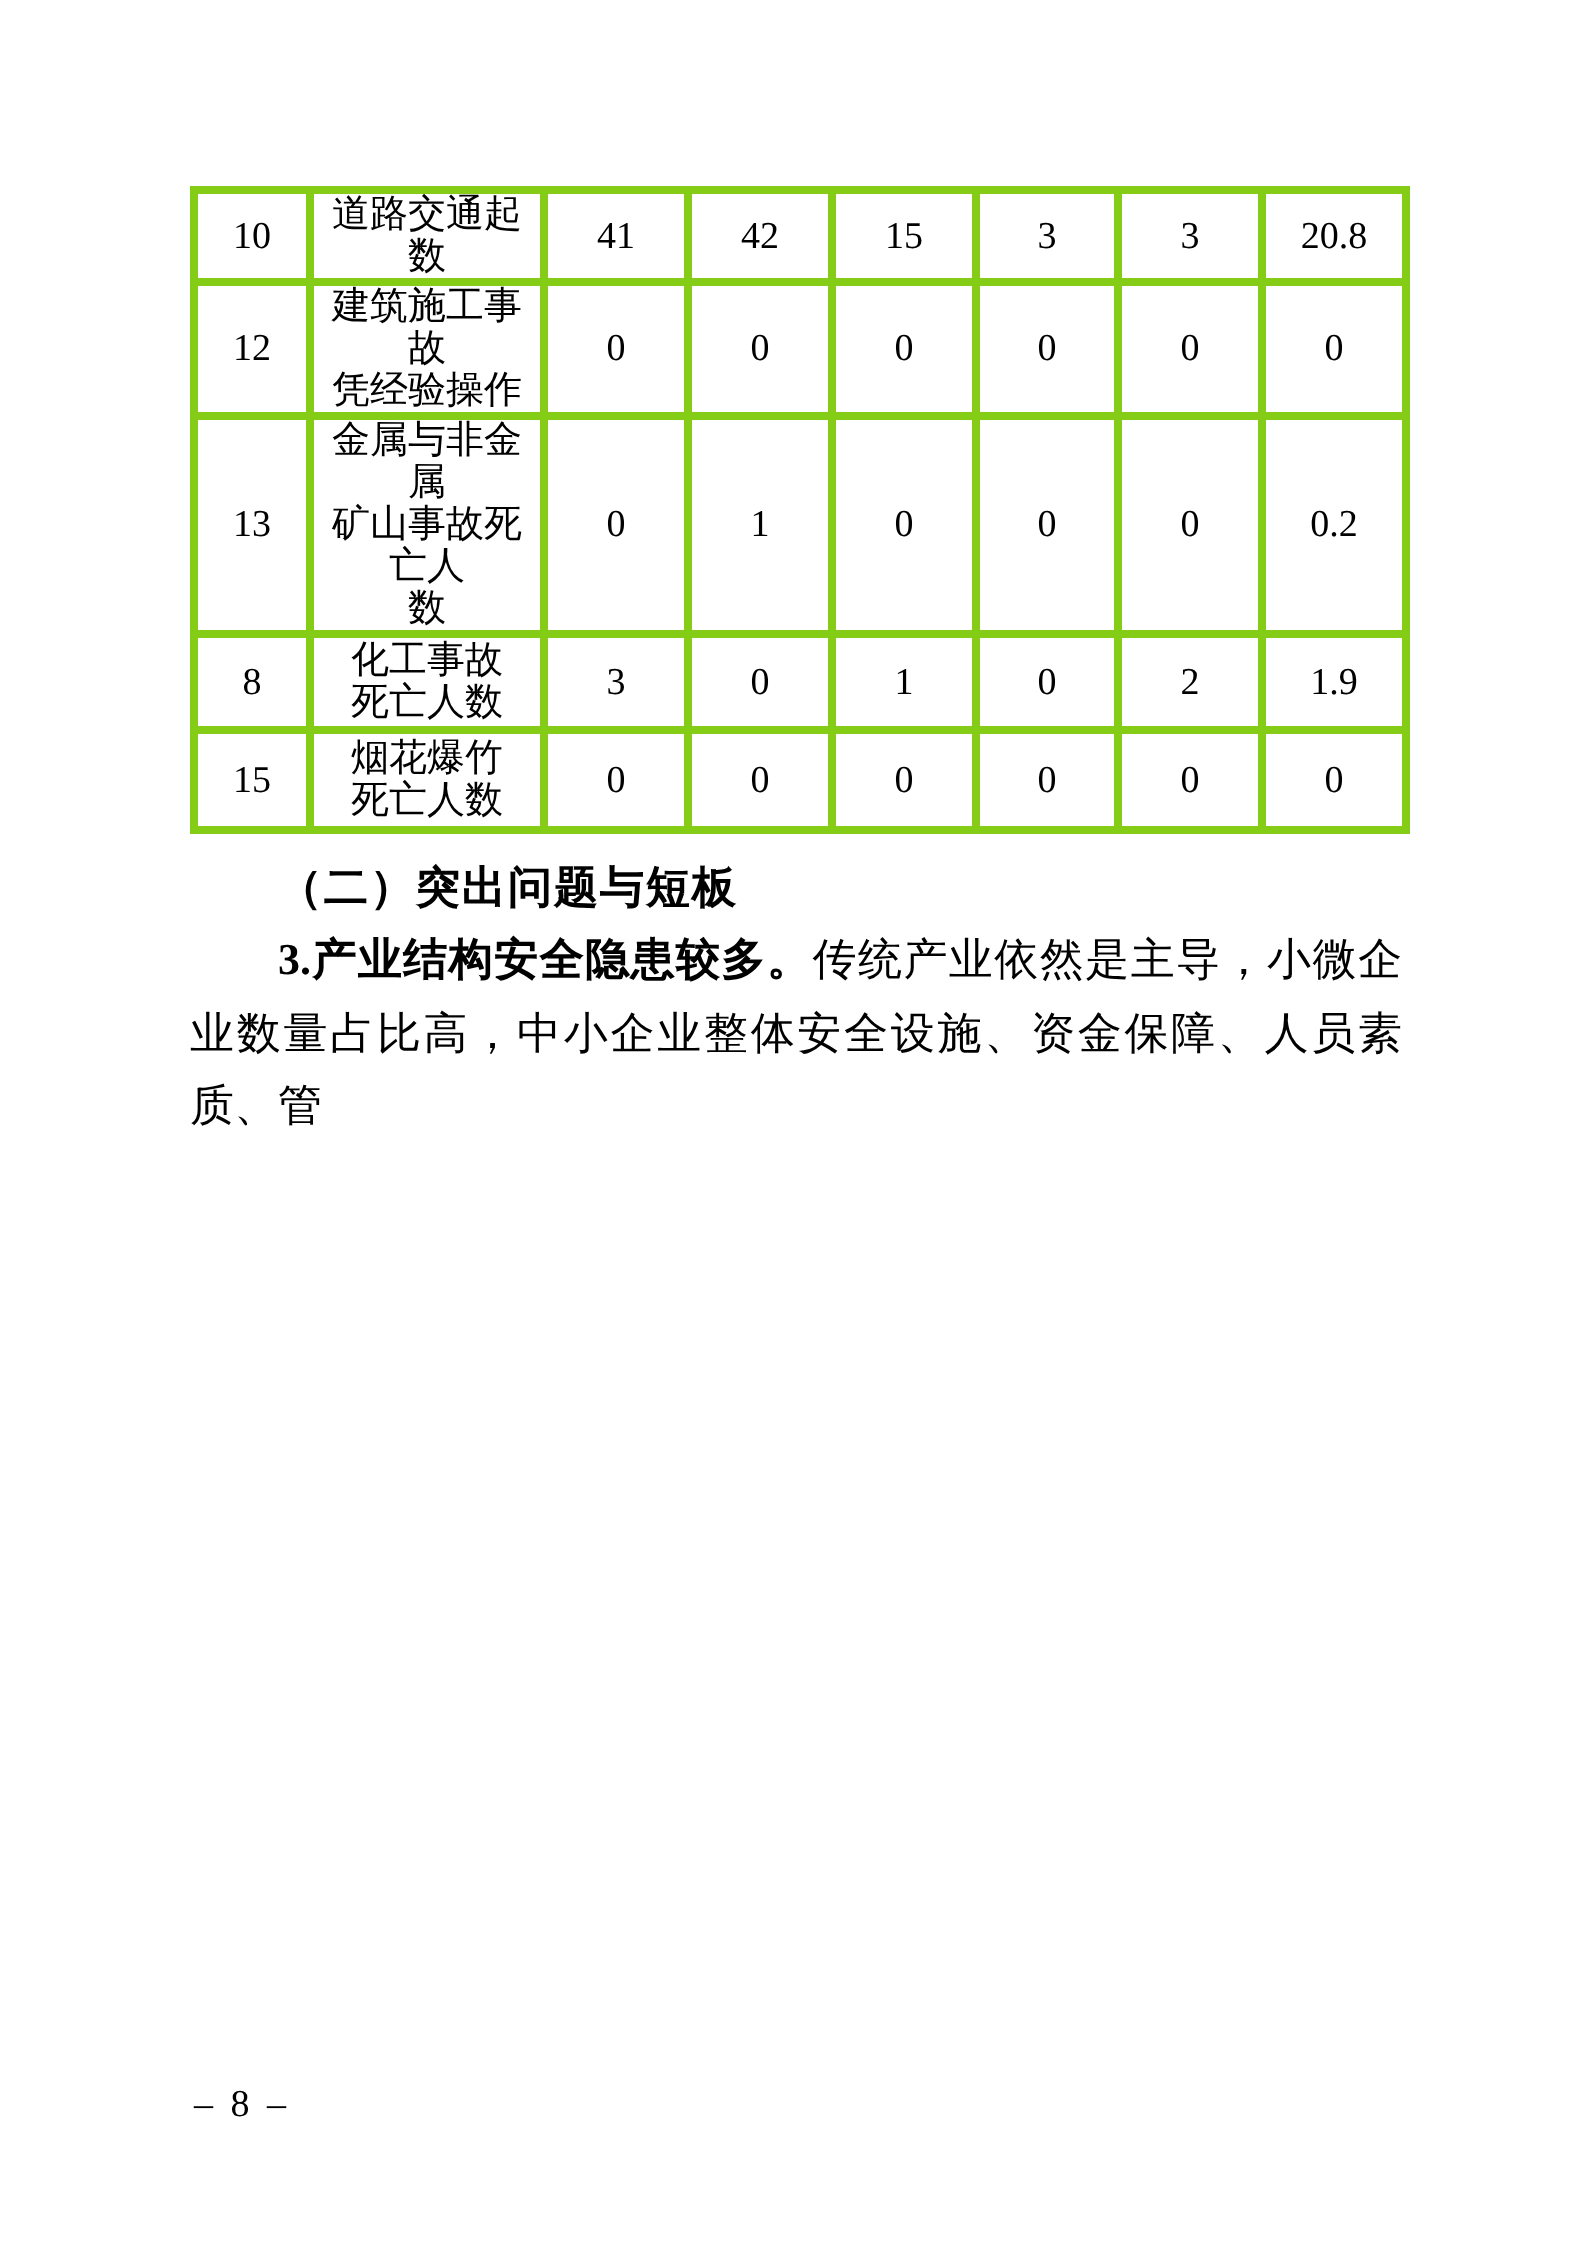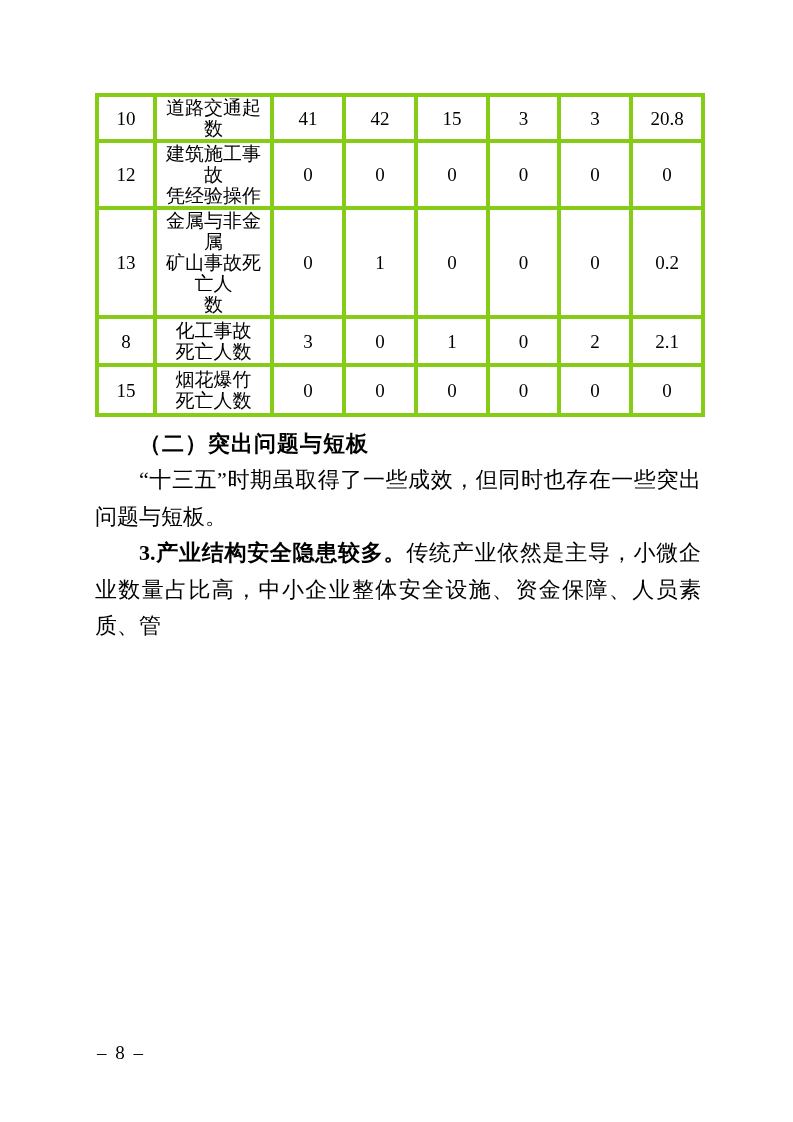--- a/index.html
+++ b/index.html
@@ -123,38 +123,37 @@
         </tr>
         <tr class="r-14">
           <td>8</td>
           <td class="label-cell">化工事故
 死亡人数</td>
           <td>3</td>
           <td>0</td>
           <td>1</td>
           <td>0</td>
           <td>2</td>
-          <td>2.1</td>
+          <td>1.9</td>
         </tr>
         <tr class="r-15">
           <td>15</td>
           <td class="label-cell">烟花爆竹
 死亡人数</td>
           <td>0</td>
           <td>0</td>
           <td>0</td>
           <td>0</td>
           <td>0</td>
           <td>0</td>
         </tr>
       </tbody>
     </table>
 
     <div class="text-block">
       <p class="heading">（二）突出问题与短板</p>
-      <p>“十三五”时期虽取得了一些成效，但同时也存在一些突出问题与短板。</p>
       <p><span class="lead">3.产业结构安全隐患较多。</span><span>传统产业依然是主导，小微企业数量占比高，中小企业整体安全设施、资金保障、人员素质、管</span></p>
     </div>
 
   </div>
 
   <div class="page-number">– 8 –</div>
 </div>
 
 </body></html>

